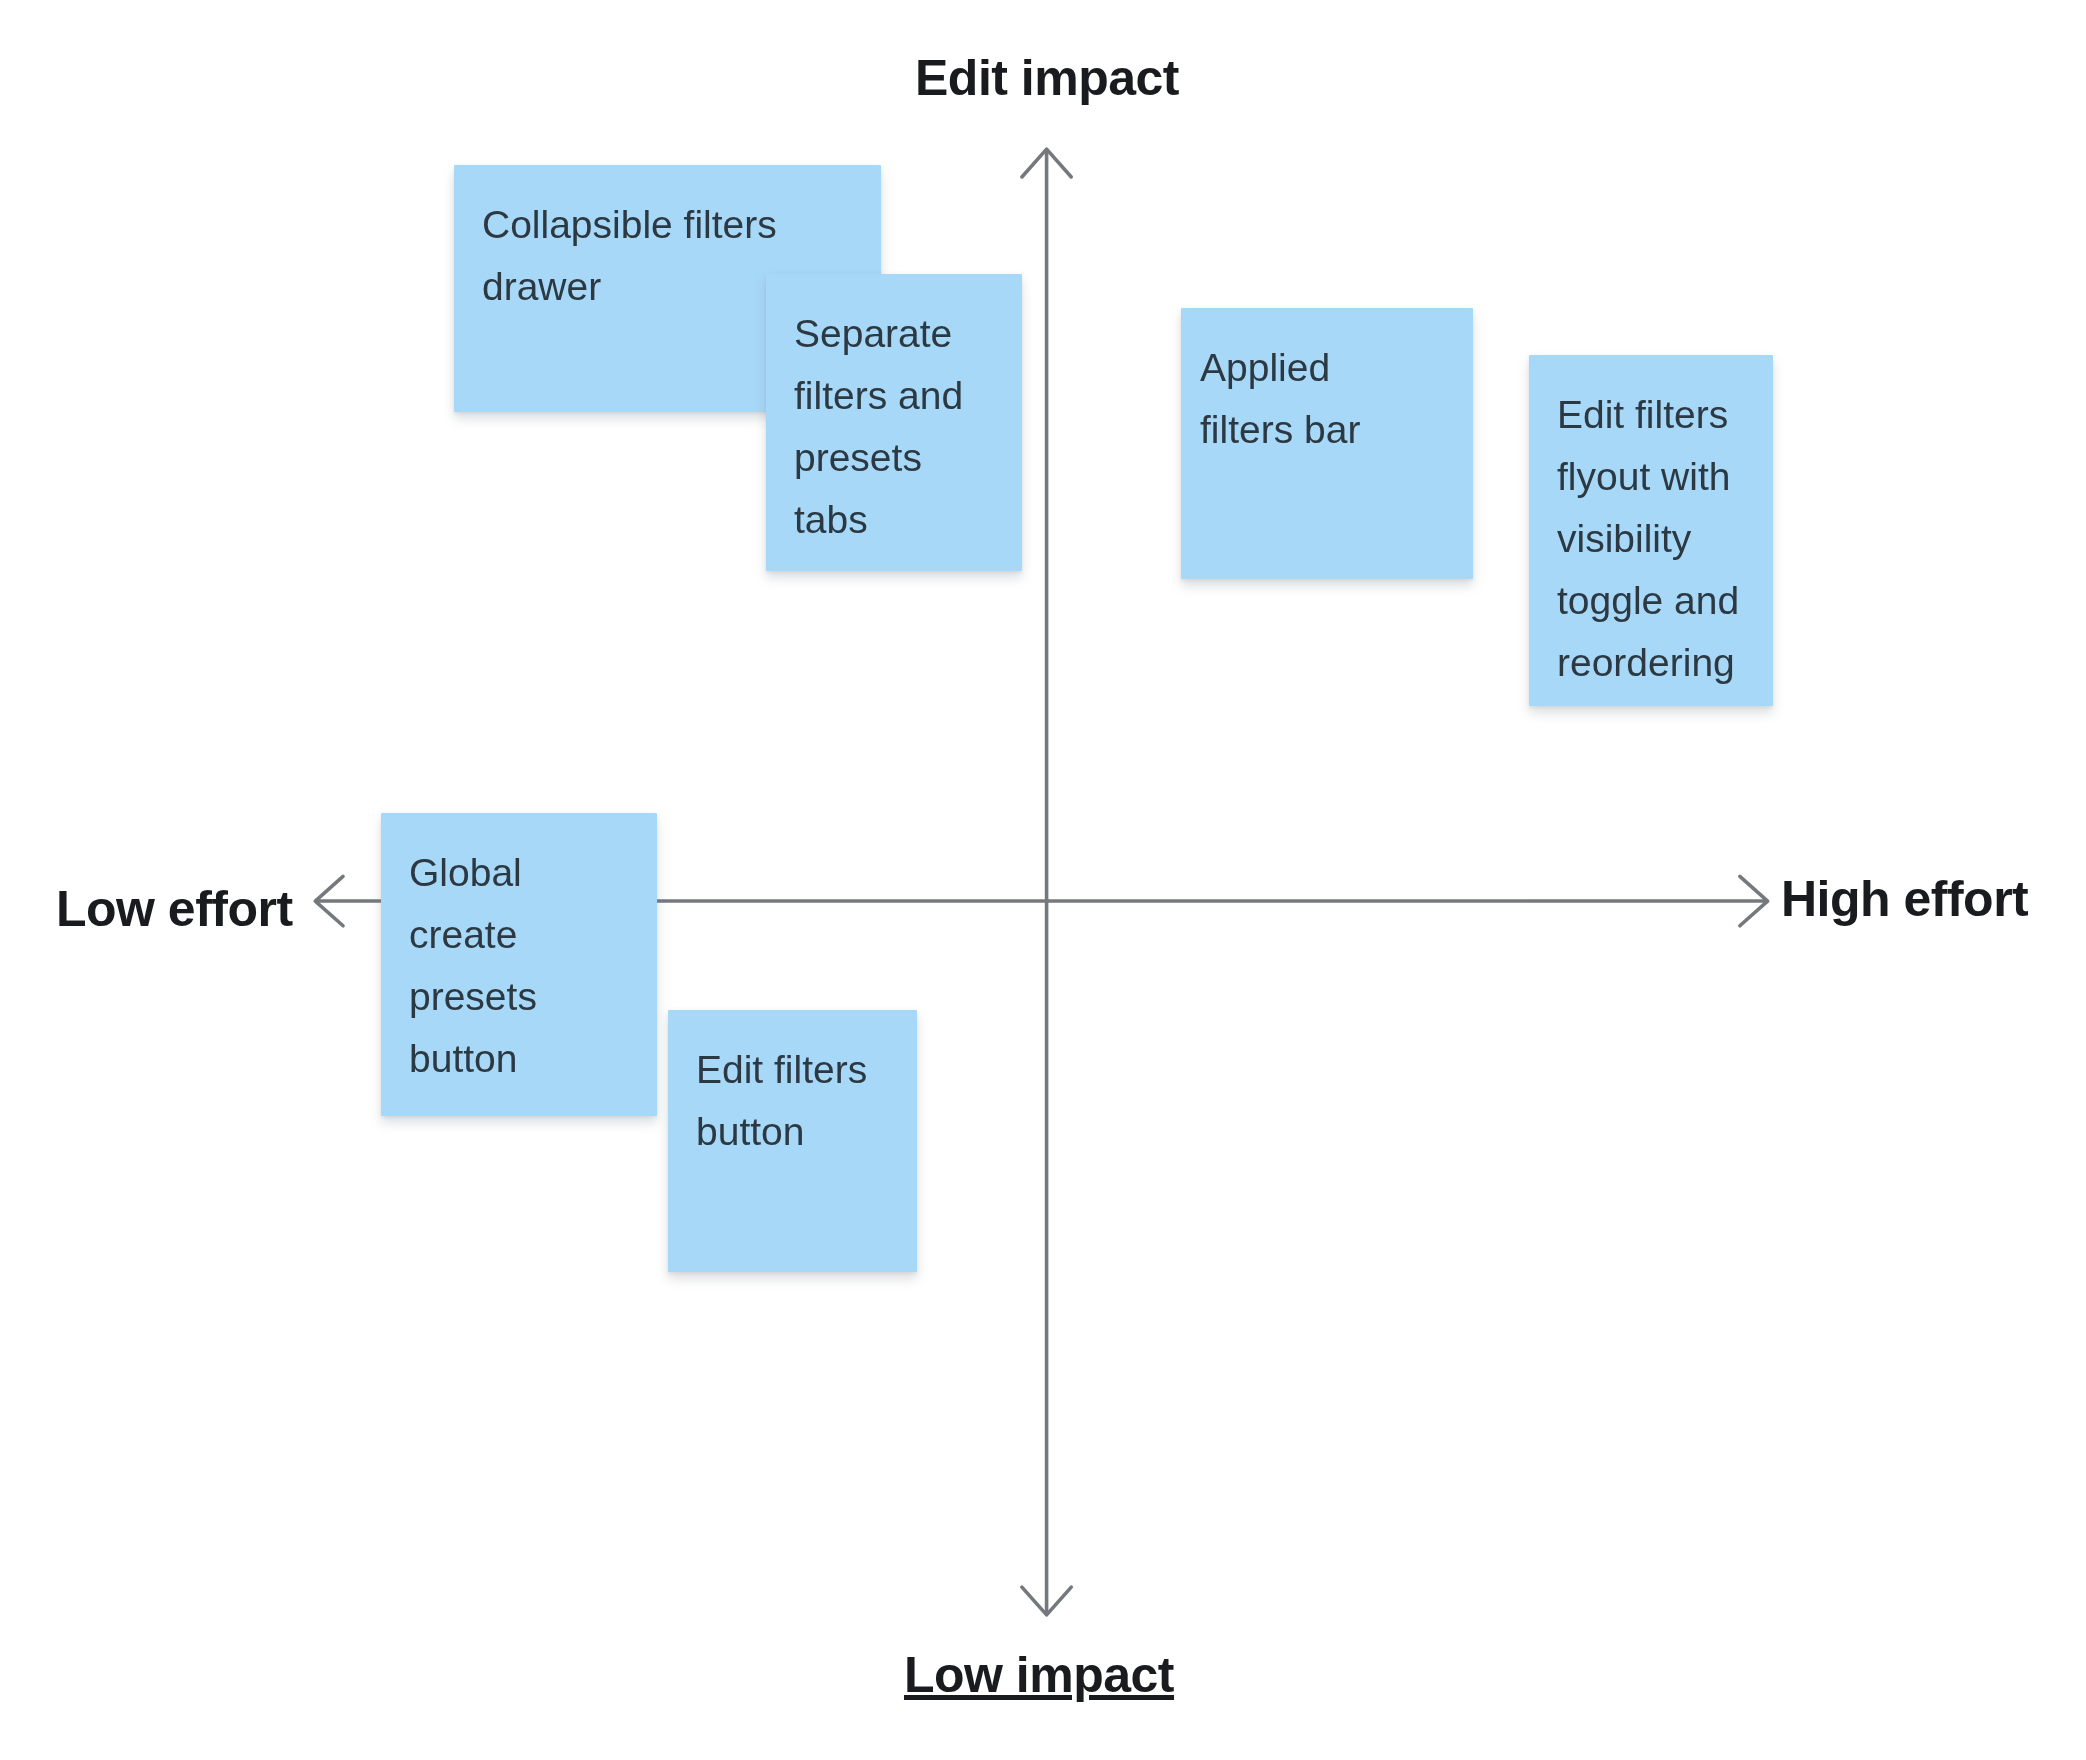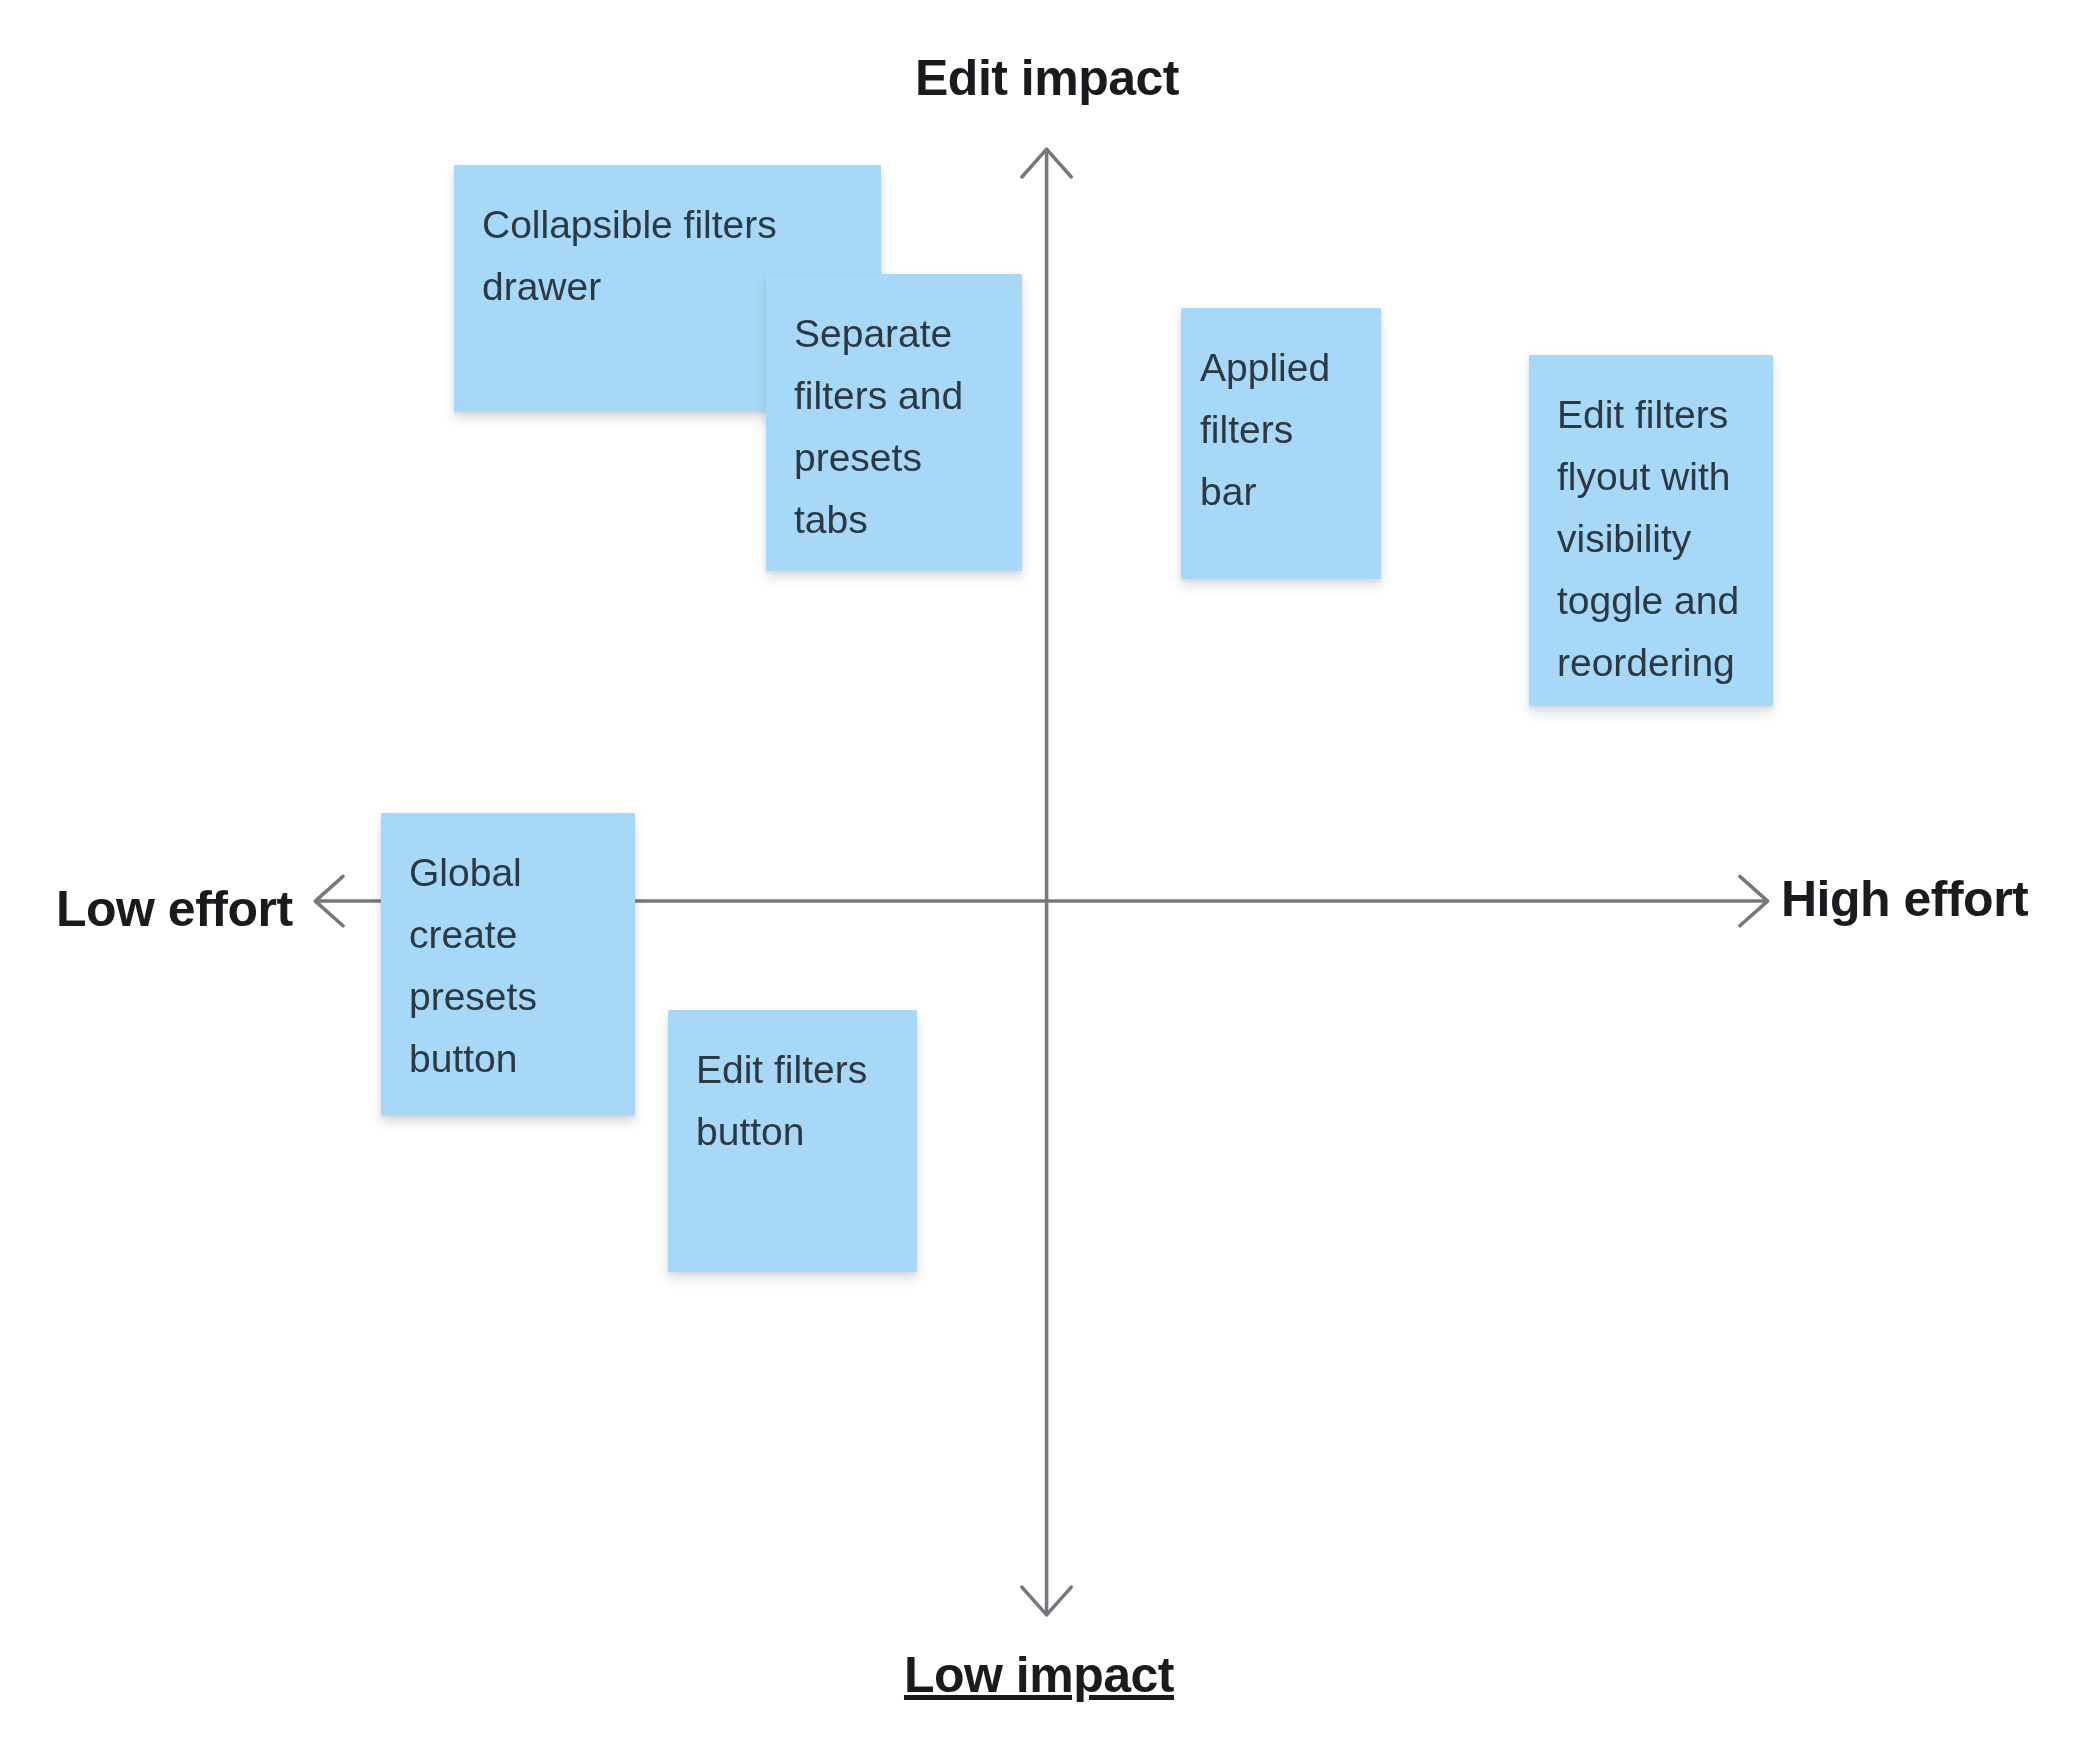--- a/index.html
+++ b/index.html
@@ -33,23 +33,23 @@
     position:absolute;z-index:3;background:var(--sticky);
     border-radius:1px;padding:29px 28px;
     box-shadow:0 6.2px 10.3px rgba(122,133,144,0.26),0 1.5px 3.1px rgba(122,133,144,0.12);
   }
   .note-text{
     display:block;white-space:pre-line;
     color:var(--sticky-text);font-size:39px;line-height:62px;font-weight:400;
   }
   .note-collapsible{left:454px; top:165px; width:427px; height:247px;}
   .note-separate  {left:766px;top:274px; width:256px; height:297px;}
-  .note-applied   {left:1181px;top:308px; width:200px; height:271px;padding-left:19px;}
+  .note-applied   {left:1181px;top:308px; width:292px; height:271px;padding-left:19px;}
   .note-flyout    {left:1529px;top:355px; width:244px; height:351px;}
-  .note-global    {left:381px; top:813px;width:254px; height:303px;}
+  .note-global    {left:381px; top:813px;width:276px; height:303px;}
   .note-editbtn   {left:668px;top:1010px;width:249px; height:262px;}
 </style>
 </head>
 <body>
 
 <svg id="axes-svg" width="2087" height="1761" viewBox="0 0 4058 3424">
 
   <path class="axis-stroke" d="M2035 292 L2035 3138"></path>
   <path class="axis-stroke" d="M1987 344 L2035 290 L2083 344"></path>
   <path class="axis-stroke" d="M1987 3086 L2035 3140 L2083 3086"></path>

